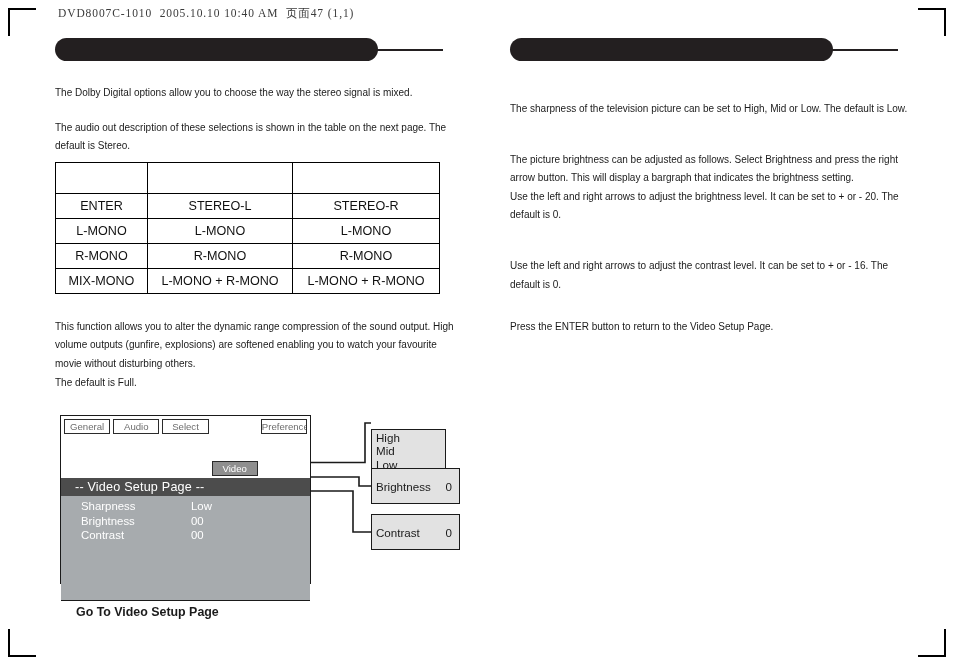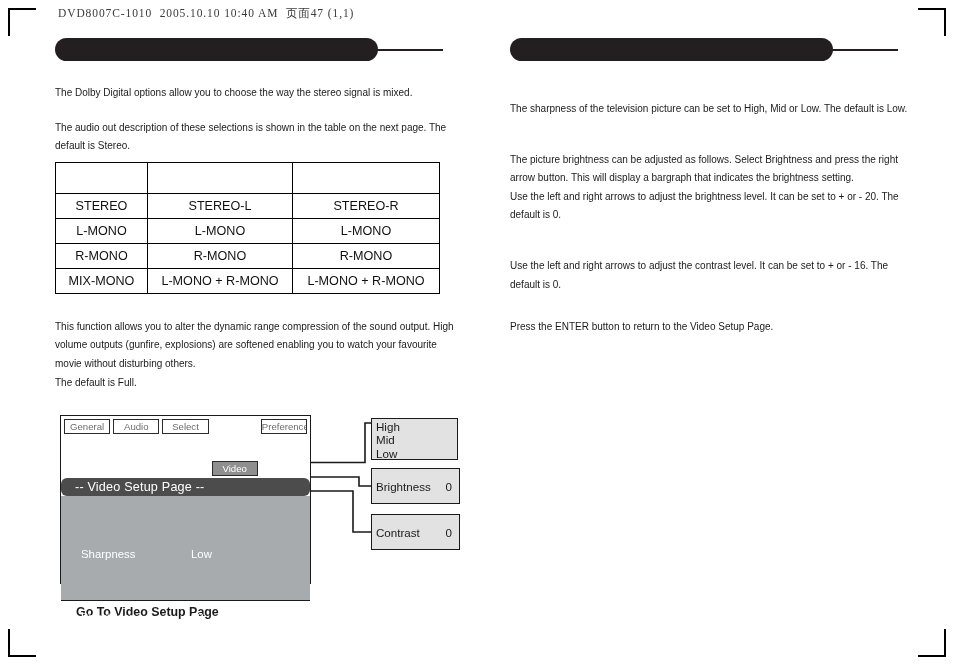--- a/index.html
+++ b/index.html
@@ -144,33 +144,31 @@
     color: #ffffff;
     border-color: #2b2b2b;
     margin-top: 42px;
   }
   .osd-title {
     background: #4c4c4c;
     color: #ffffff;
     font-size: 12.6px;
     padding: 2px 0 2px 14px;
     letter-spacing: 0.2px;
-    border-radius: 6px;
   }
   .osd-body {
     background: #a7abae;
     height: 104px;
     position: relative;
   }
   .osd-row {
     position: relative;
     height: 14.5px;
     color: #ffffff;
     font-size: 11.4px;
-    margin-top: 48px;
   }
   .osd-row .lbl {
     position: absolute;
     left: 20px;
     top: 0;
   }
   .osd-row .val {
     position: absolute;
     left: 130px;
     top: 0;
@@ -197,22 +195,22 @@
   .callout {
     position: absolute;
     border: 1.3px solid #1a1a1a;
     background: #e2e2e2;
     box-sizing: border-box;
     font-size: 11.6px;
     color: #1a1a1a;
   }
   .callout.list {
     left: 311px;
-    top: 3px;
-    width: 87px;
+    top: 14px;
+    width: 75px;
     height: 42px;
     padding: 1px 0 8px 4px;
     line-height: 13.4px;
   }
   .callout.bright {
     left: 311px;
     top: 53px;
     width: 89px;
     height: 36px;
     padding: 11px 0 0 4px;
@@ -264,21 +262,21 @@
         <col class="c2">
         <col class="c3">
       </colgroup>
     <tbody>
       <tr class="headrow">
         <td></td>
         <td></td>
         <td></td>
       </tr>
       <tr>
-        <td>STEREO</td>
+        <td>ENTER</td>
         <td>STEREO-L</td>
         <td>STEREO-R</td>
       </tr>
       <tr>
         <td>L-MONO</td>
         <td>L-MONO</td>
         <td>L-MONO</td>
       </tr>
       <tr>
         <td>R-MONO</td>

